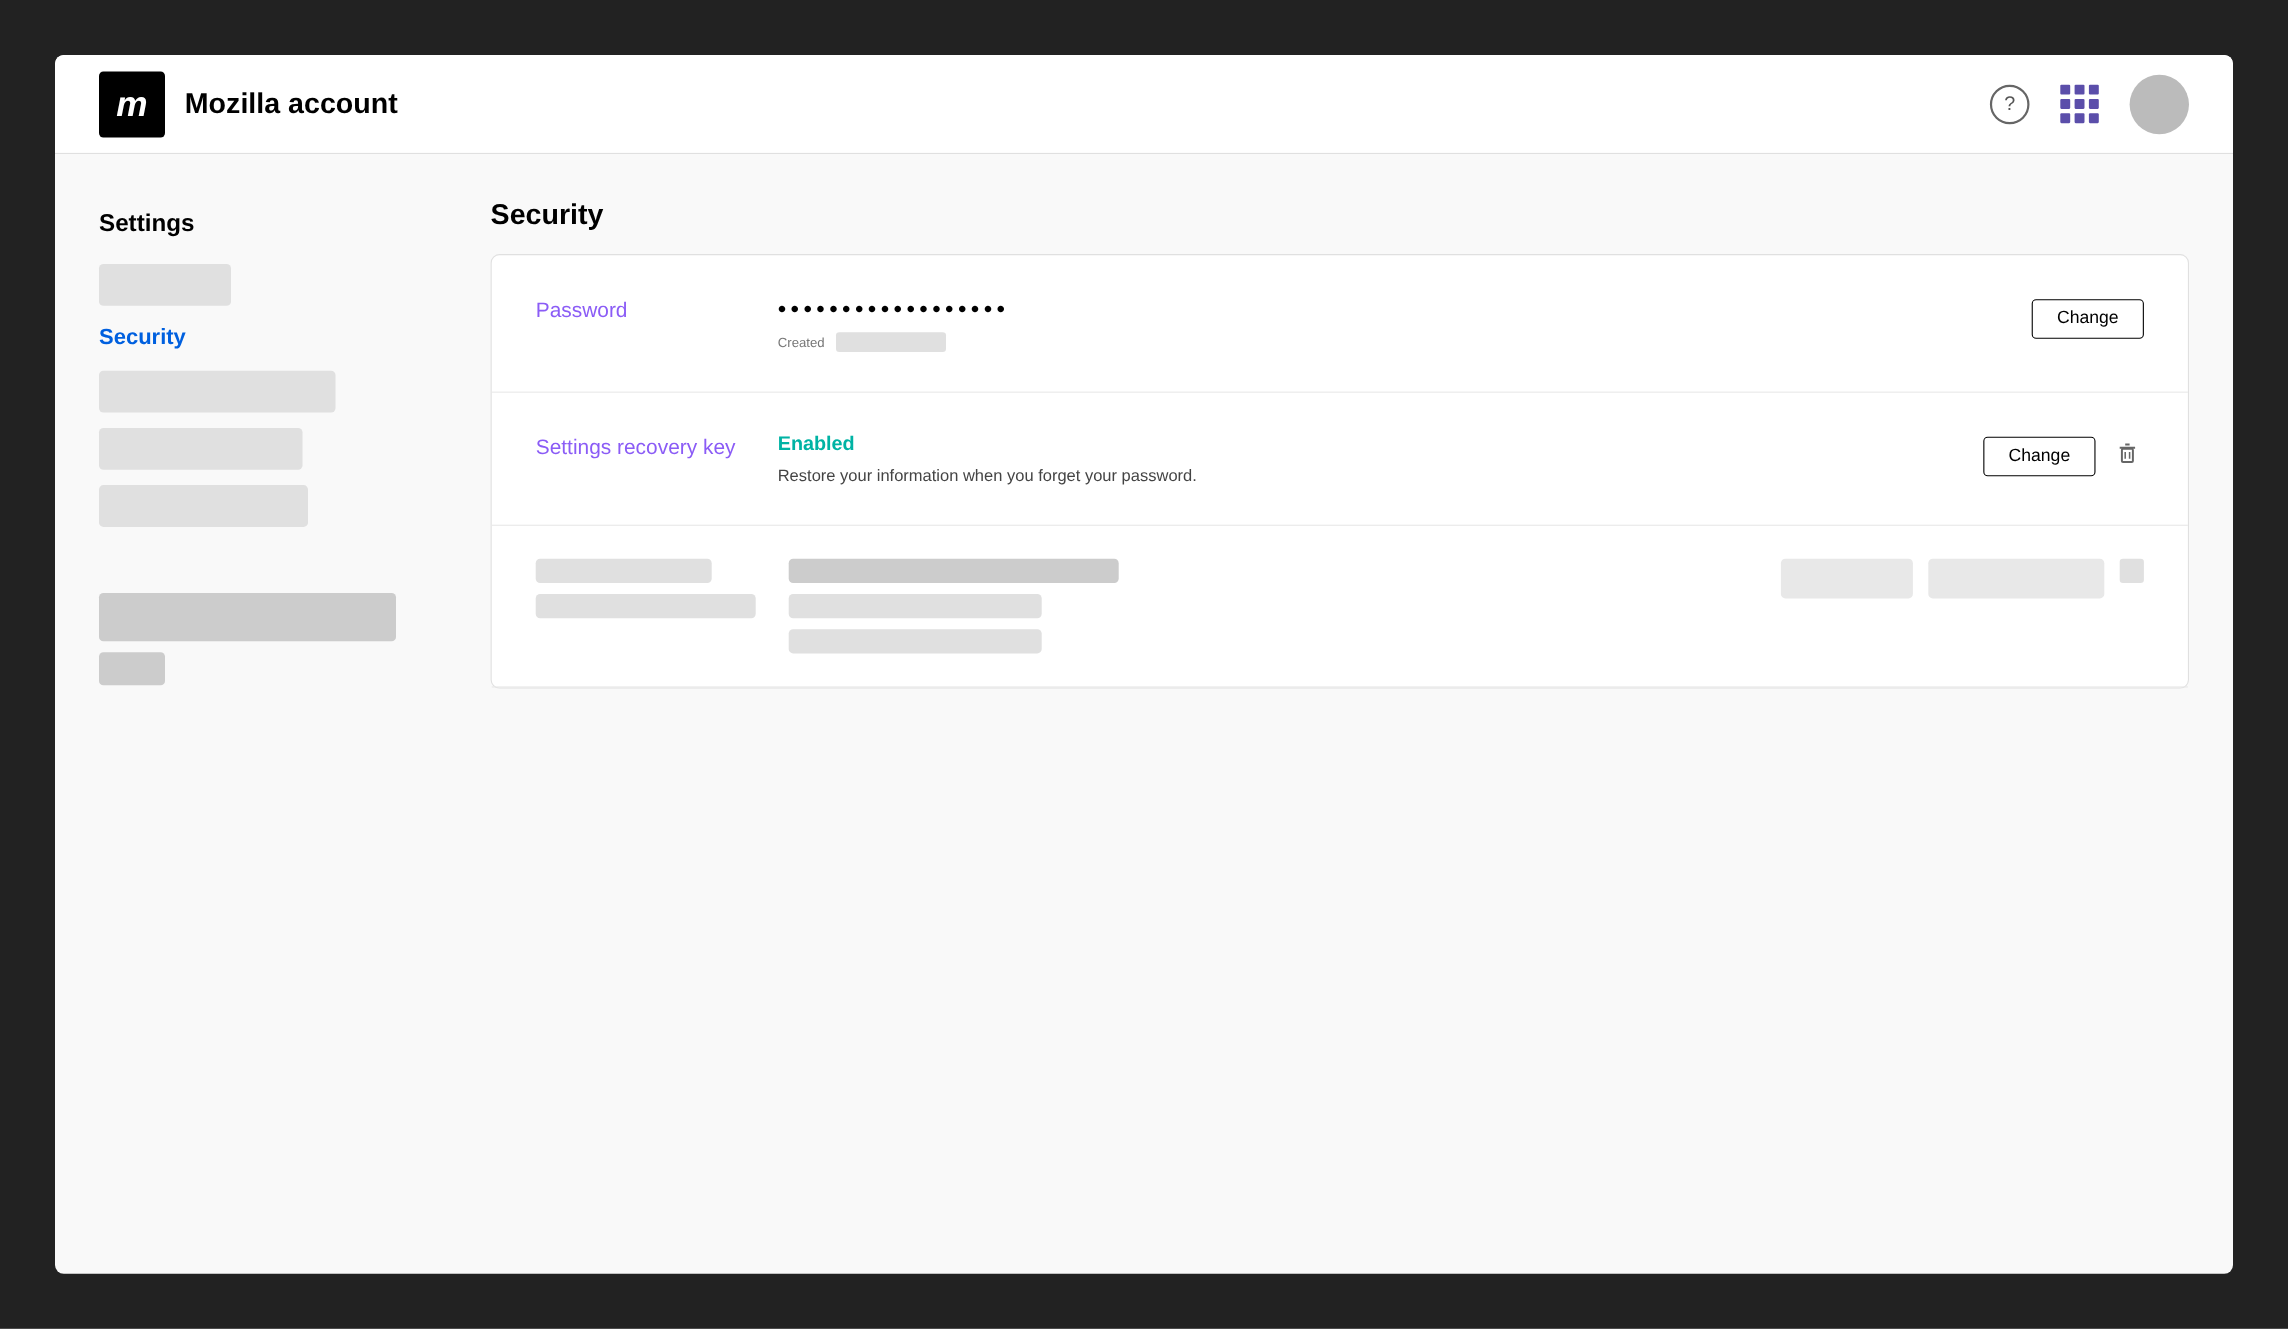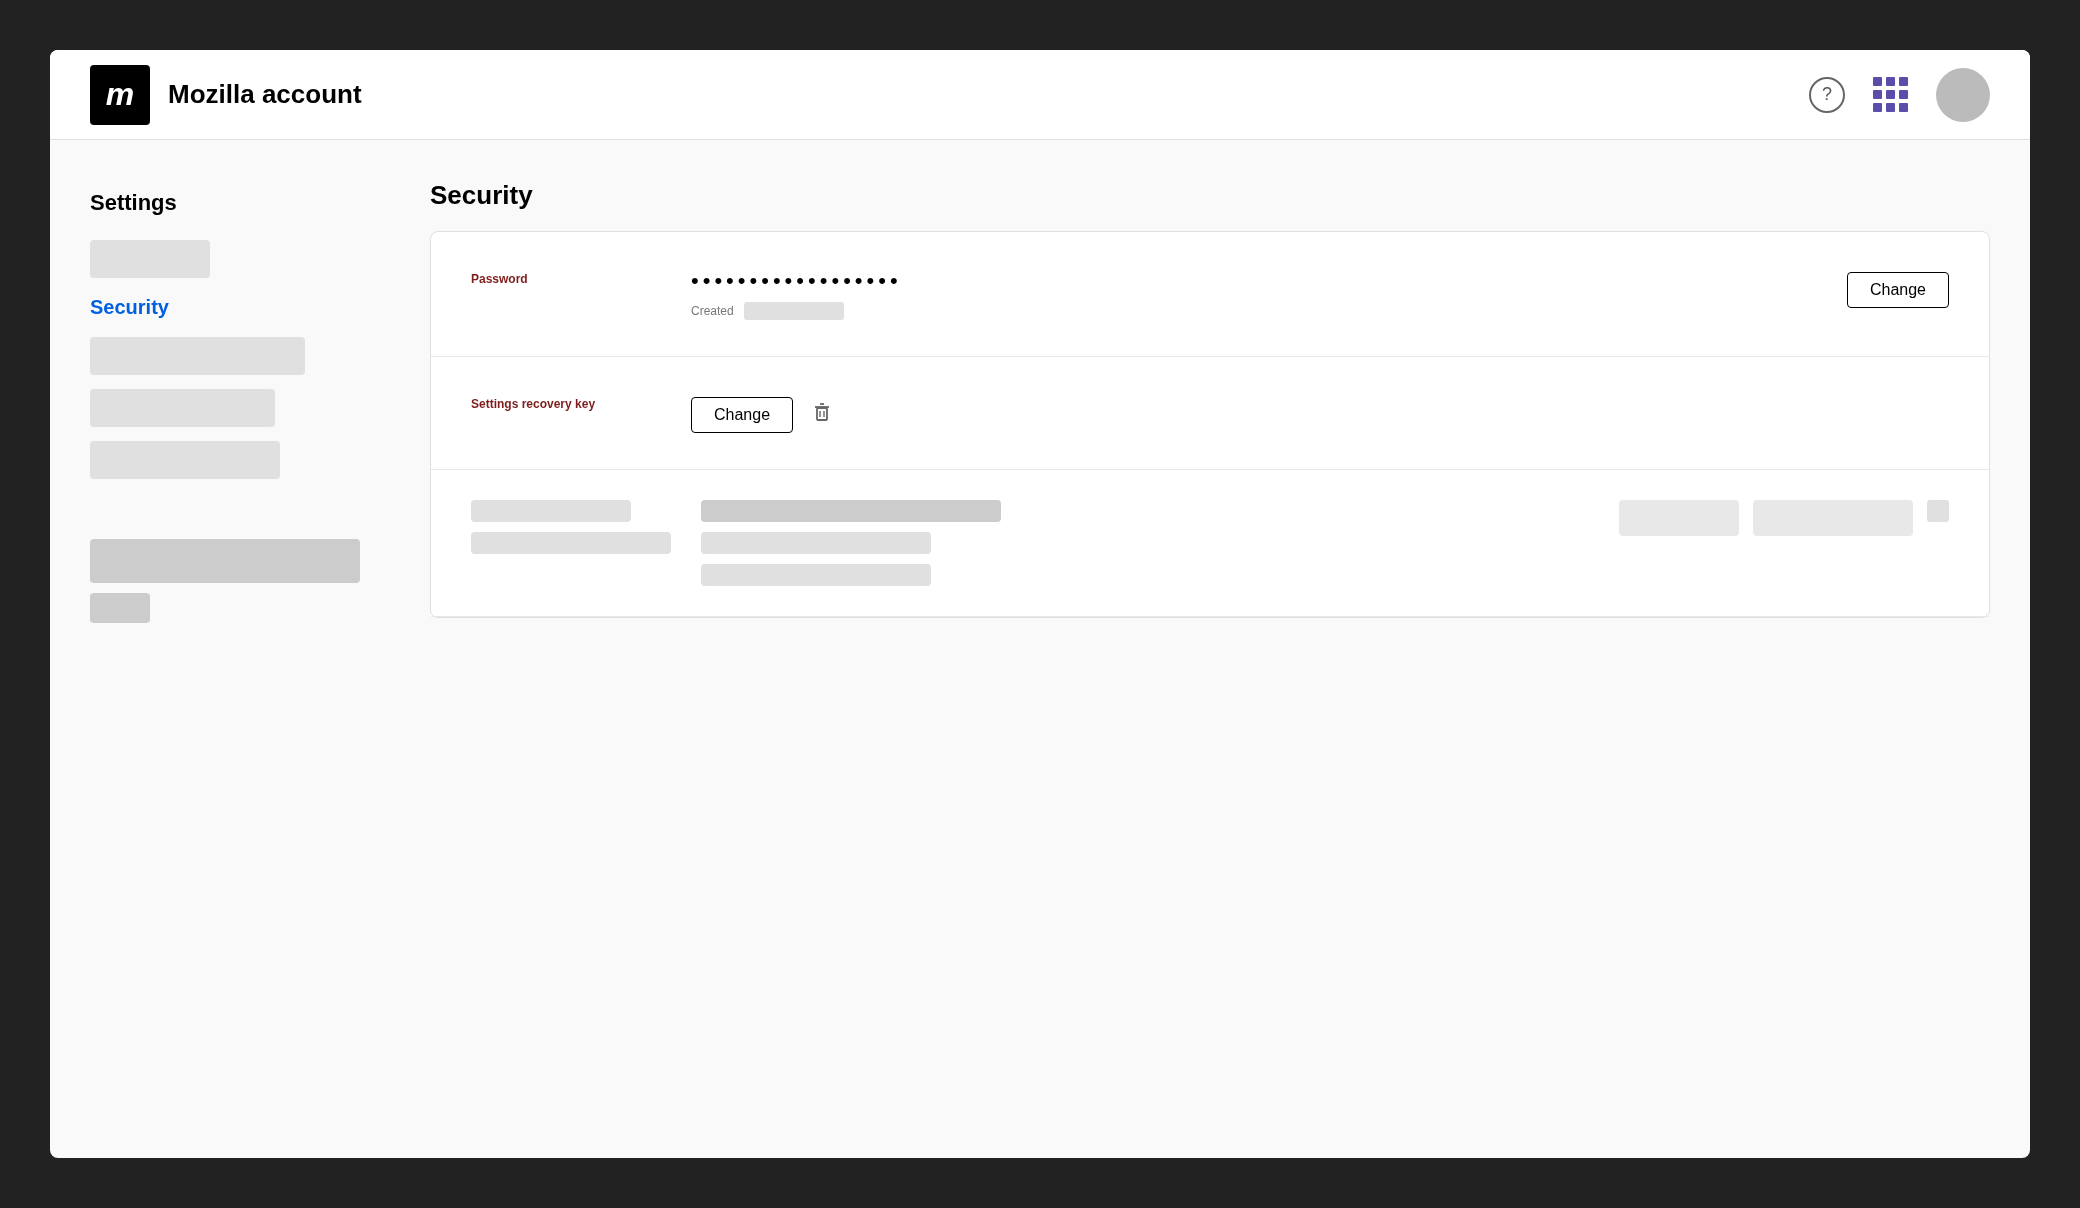--- a/index.html
+++ b/index.html
@@ -104,21 +104,21 @@
       border-radius: 50%;
       background: #bbb;
       cursor: pointer;
     }
 
     
     .main-layout {
       display: flex;
       flex: 1;
       padding: 40px 40px 40px 40px;
-      gap: 0;
+      gap: 16px;
     }
 
     
     .sidebar {
       width: 320px;
       flex-shrink: 0;
       padding-top: 10px;
     }
 
     .sidebar-title {
@@ -214,23 +214,23 @@
       display: flex;
       align-items: flex-start;
       border-bottom: 1px solid #e8e8e8;
     }
 
     .content-row:last-child {
       border-bottom: none;
     }
 
     .row-label {
-      font-size: 12px;
-      font-weight: 700;
-      color: #7f1d1d;
+      font-size: 19px;
+      font-weight: 400;
+      color: #8b5cf6;
       width: 220px;
       flex-shrink: 0;
       padding-top: 4px;
     }
 
     .row-body {
       flex: 1;
     }
 
     .password-dots {
@@ -398,20 +398,24 @@
               <span class="created-placeholder"></span>
             </div>
           </div>
           <div class="row-actions">
             <button class="btn-change">Change</button>
           </div>
         </div>
 
         <div class="content-row">
           <div class="row-label">Settings recovery key</div>
+          <div class="row-body">
+            <div class="recovery-status">Enabled</div>
+            <div class="recovery-desc">Restore your information when you forget your password.</div>
+          </div>
           <div class="row-actions">
             <button class="btn-change">Change</button>
             <div class="delete-icon">
               <svg width="22" height="24" viewBox="0 0 22 24" fill="none" xmlns="http://www.w3.org/2000/svg">
                 <rect x="6" y="8" width="10" height="12" rx="1" stroke="#666" stroke-width="1.8"></rect>
                 <line x1="4" y1="7" x2="18" y2="7" stroke="#666" stroke-width="1.8"></line>
                 <line x1="9" y1="4" x2="13" y2="4" stroke="#666" stroke-width="1.8"></line>
                 <line x1="9" y1="11" x2="9" y2="17" stroke="#666" stroke-width="1.4"></line>
                 <line x1="13" y1="11" x2="13" y2="17" stroke="#666" stroke-width="1.4"></line>
               </svg>

